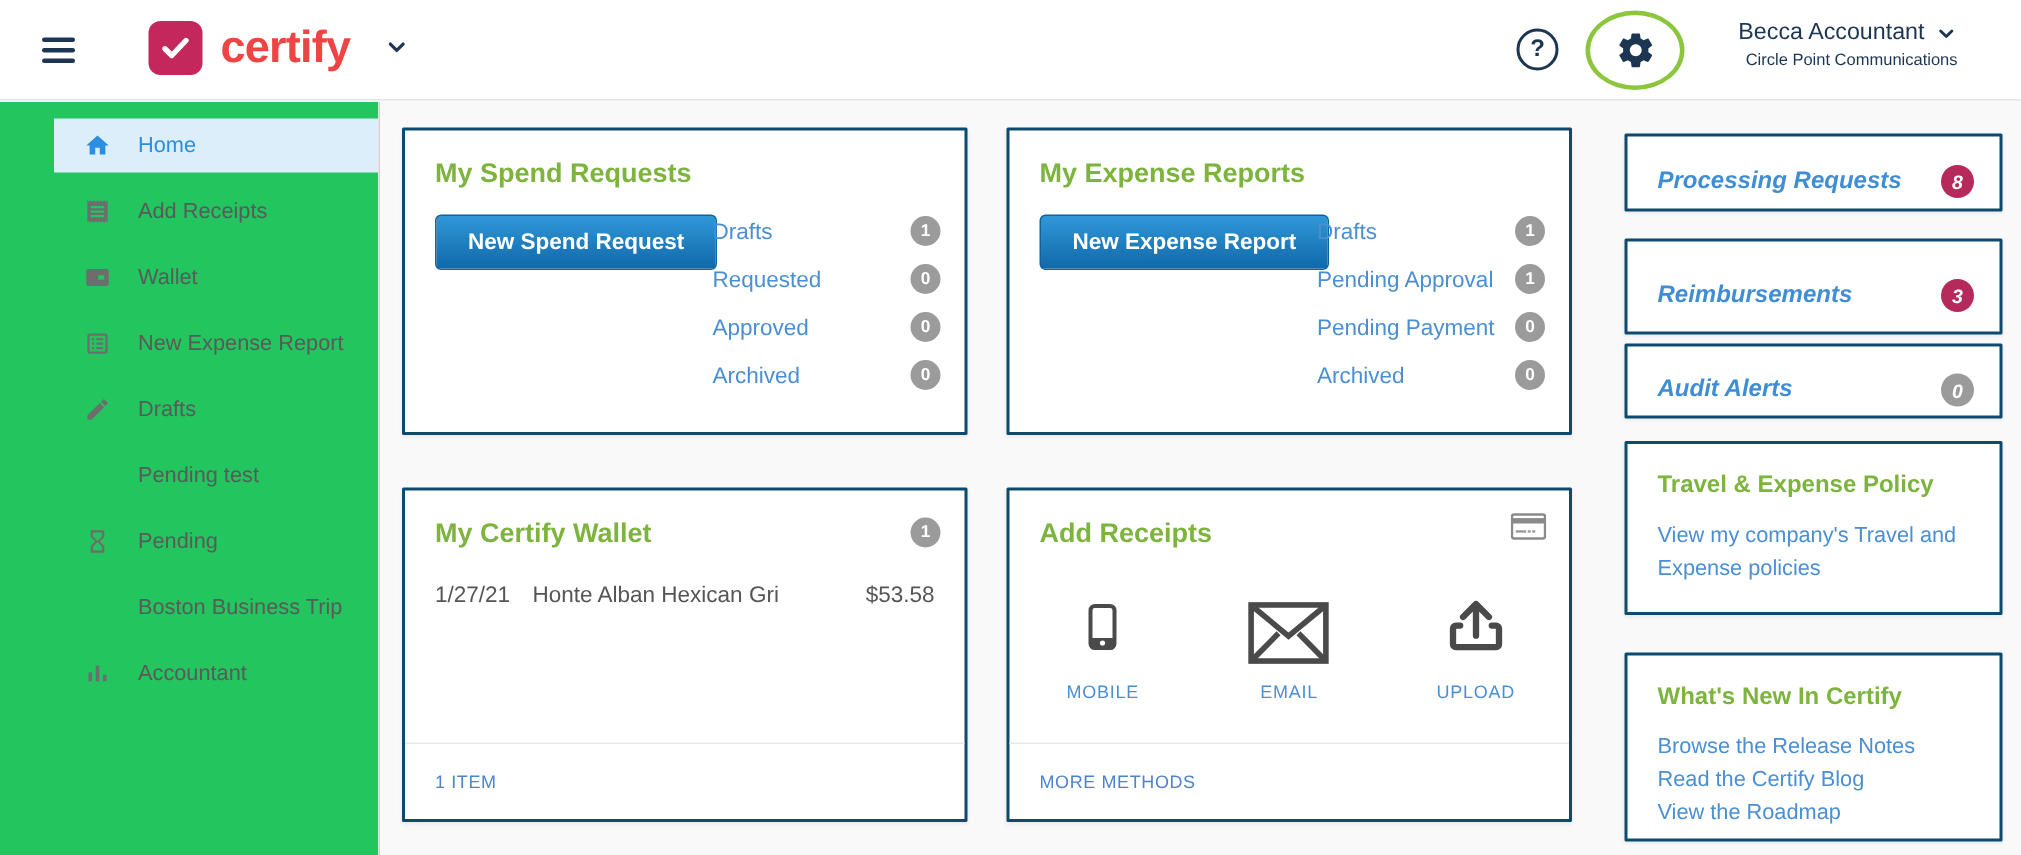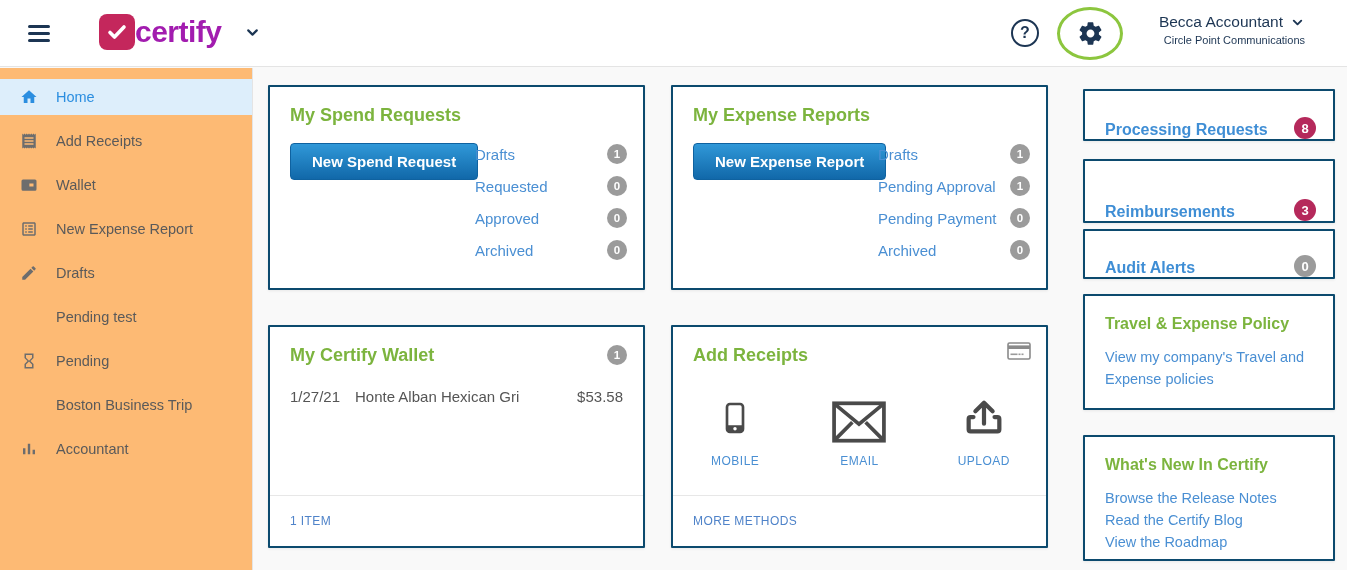--- a/index.html
+++ b/index.html
@@ -18,42 +18,42 @@
   }
   .hamburger { position:absolute; left:28px; top:25px; width:22px; cursor:pointer; }
   .hamburger div { height:3px; background:#1c3553; border-radius:1.5px; margin-bottom:4px; }
   .hamburger div:last-child { margin-bottom:0; }
   .logo { position:absolute; left:99px; top:14px; display:flex; align-items:center; }
   .logo-mark {
     width:36px; height:36px; background:#c4275c; border-radius:8px;
     display:flex; align-items:center; justify-content:center;
   }
   .logo-text {
-    font-size:30px; font-weight:bold; color:#a21caf; letter-spacing:-0.5px;
-    margin-left:0; line-height:36px;text-align:center;
+    font-size:30px; font-weight:bold; color:#ef4444; letter-spacing:-0.5px;
+    margin-left:12px; line-height:36px;text-align:center;
   }
   .logo-caret { margin-left:22px; margin-top:4px; cursor:pointer; }
   .help-btn {
     position:absolute; left:1011px; top:19px; width:28px; height:28px;
     border:2px solid #1c3553; border-radius:50%; color:#1c3553;
     font-size:16px; font-weight:bold; display:flex; align-items:center; justify-content:center;
     cursor:pointer; background:#fff;
   }
   .gear-wrap {
     position:absolute; left:1057px; top:7px; width:66px; height:53px;
     border:3px solid #8cc63e; border-radius:50%;
     display:flex; align-items:center; justify-content:center; cursor:pointer; background:#fff;
   }
   .user-menu { position:absolute; right:42px; top:13px; text-align:right; color:#1c3553; cursor:pointer; }
   .user-name { font-size:15.5px; display:flex; align-items:center; justify-content:flex-end; gap:7px; }
   .user-company { font-size:11px; margin-top:3px; }
   
   .sidebar {
     position:absolute; top:68px; left:0; width:253px; bottom:0;
-    background:#fdba74; border-right:1px solid #e4e4e4; padding-top:11px;
+    background:#22c55e; border-right:1px solid #e4e4e4; padding-top:11px;padding-left:36px;
   }
   .nav-item {
     height:36px; margin-bottom:8px; display:flex; align-items:center;
     padding-left:20px; font-size:14.5px; color:#5a5a5a; cursor:pointer;
   }
   .nav-item .nav-icon { width:36px; display:flex; align-items:center; }
   .nav-item svg { fill:#6d6d6d; }
   .nav-item.active { background:#ddeefb; color:#2b8ee0; }
   .nav-item.active svg { fill:#2b8ee0; }
   
@@ -89,21 +89,21 @@
     position:absolute; left:0; right:0; bottom:0; height:51px;
     border-top:1px solid #e7e7e7; display:flex; align-items:center; padding-left:20px;
   }
   .footer-link { color:#4f83c9; font-size:12px; letter-spacing:0.4px; cursor:pointer; }
   .cc-icon { position:absolute; top:15px; right:15px; }
   .methods { position:absolute; left:0; right:0; top:64px; display:flex; justify-content:space-around; }
   .method { display:flex; flex-direction:column; align-items:center; width:33%; cursor:pointer; }
   .method-iconbox { height:52px; display:flex; align-items:flex-end; justify-content:center; }
   .method-label { margin-top:11px; color:#4a8fd3; font-size:12px; letter-spacing:0.5px; }
   
-  .stat-card { display:flex; align-items:flex-end; justify-content:space-between; padding:12px 17px 0 20px; cursor:pointer; }
+  .stat-card { display:flex; align-items:center; justify-content:space-between; padding:12px 17px 0 20px; cursor:pointer;font-style:italic; }
   #stat-0 { left:829px; top:21px;  width:252px; height:52px; }
   #stat-1 { left:829px; top:91px;  width:252px; height:64px; }
   #stat-2 { left:829px; top:161px; width:252px; height:50px; }
   .stat-label { color:#3f8ed5; font-size:16px; font-weight:bold; }
   .stat-badge {
     min-width:22px; height:22px; border-radius:50%; color:#fff; font-size:13px; font-weight:bold;
     display:flex; align-items:center; justify-content:center;
   }
   .badge-pink { background:#b5295b; }
   .badge-gray { background:#9b9b9b; }

